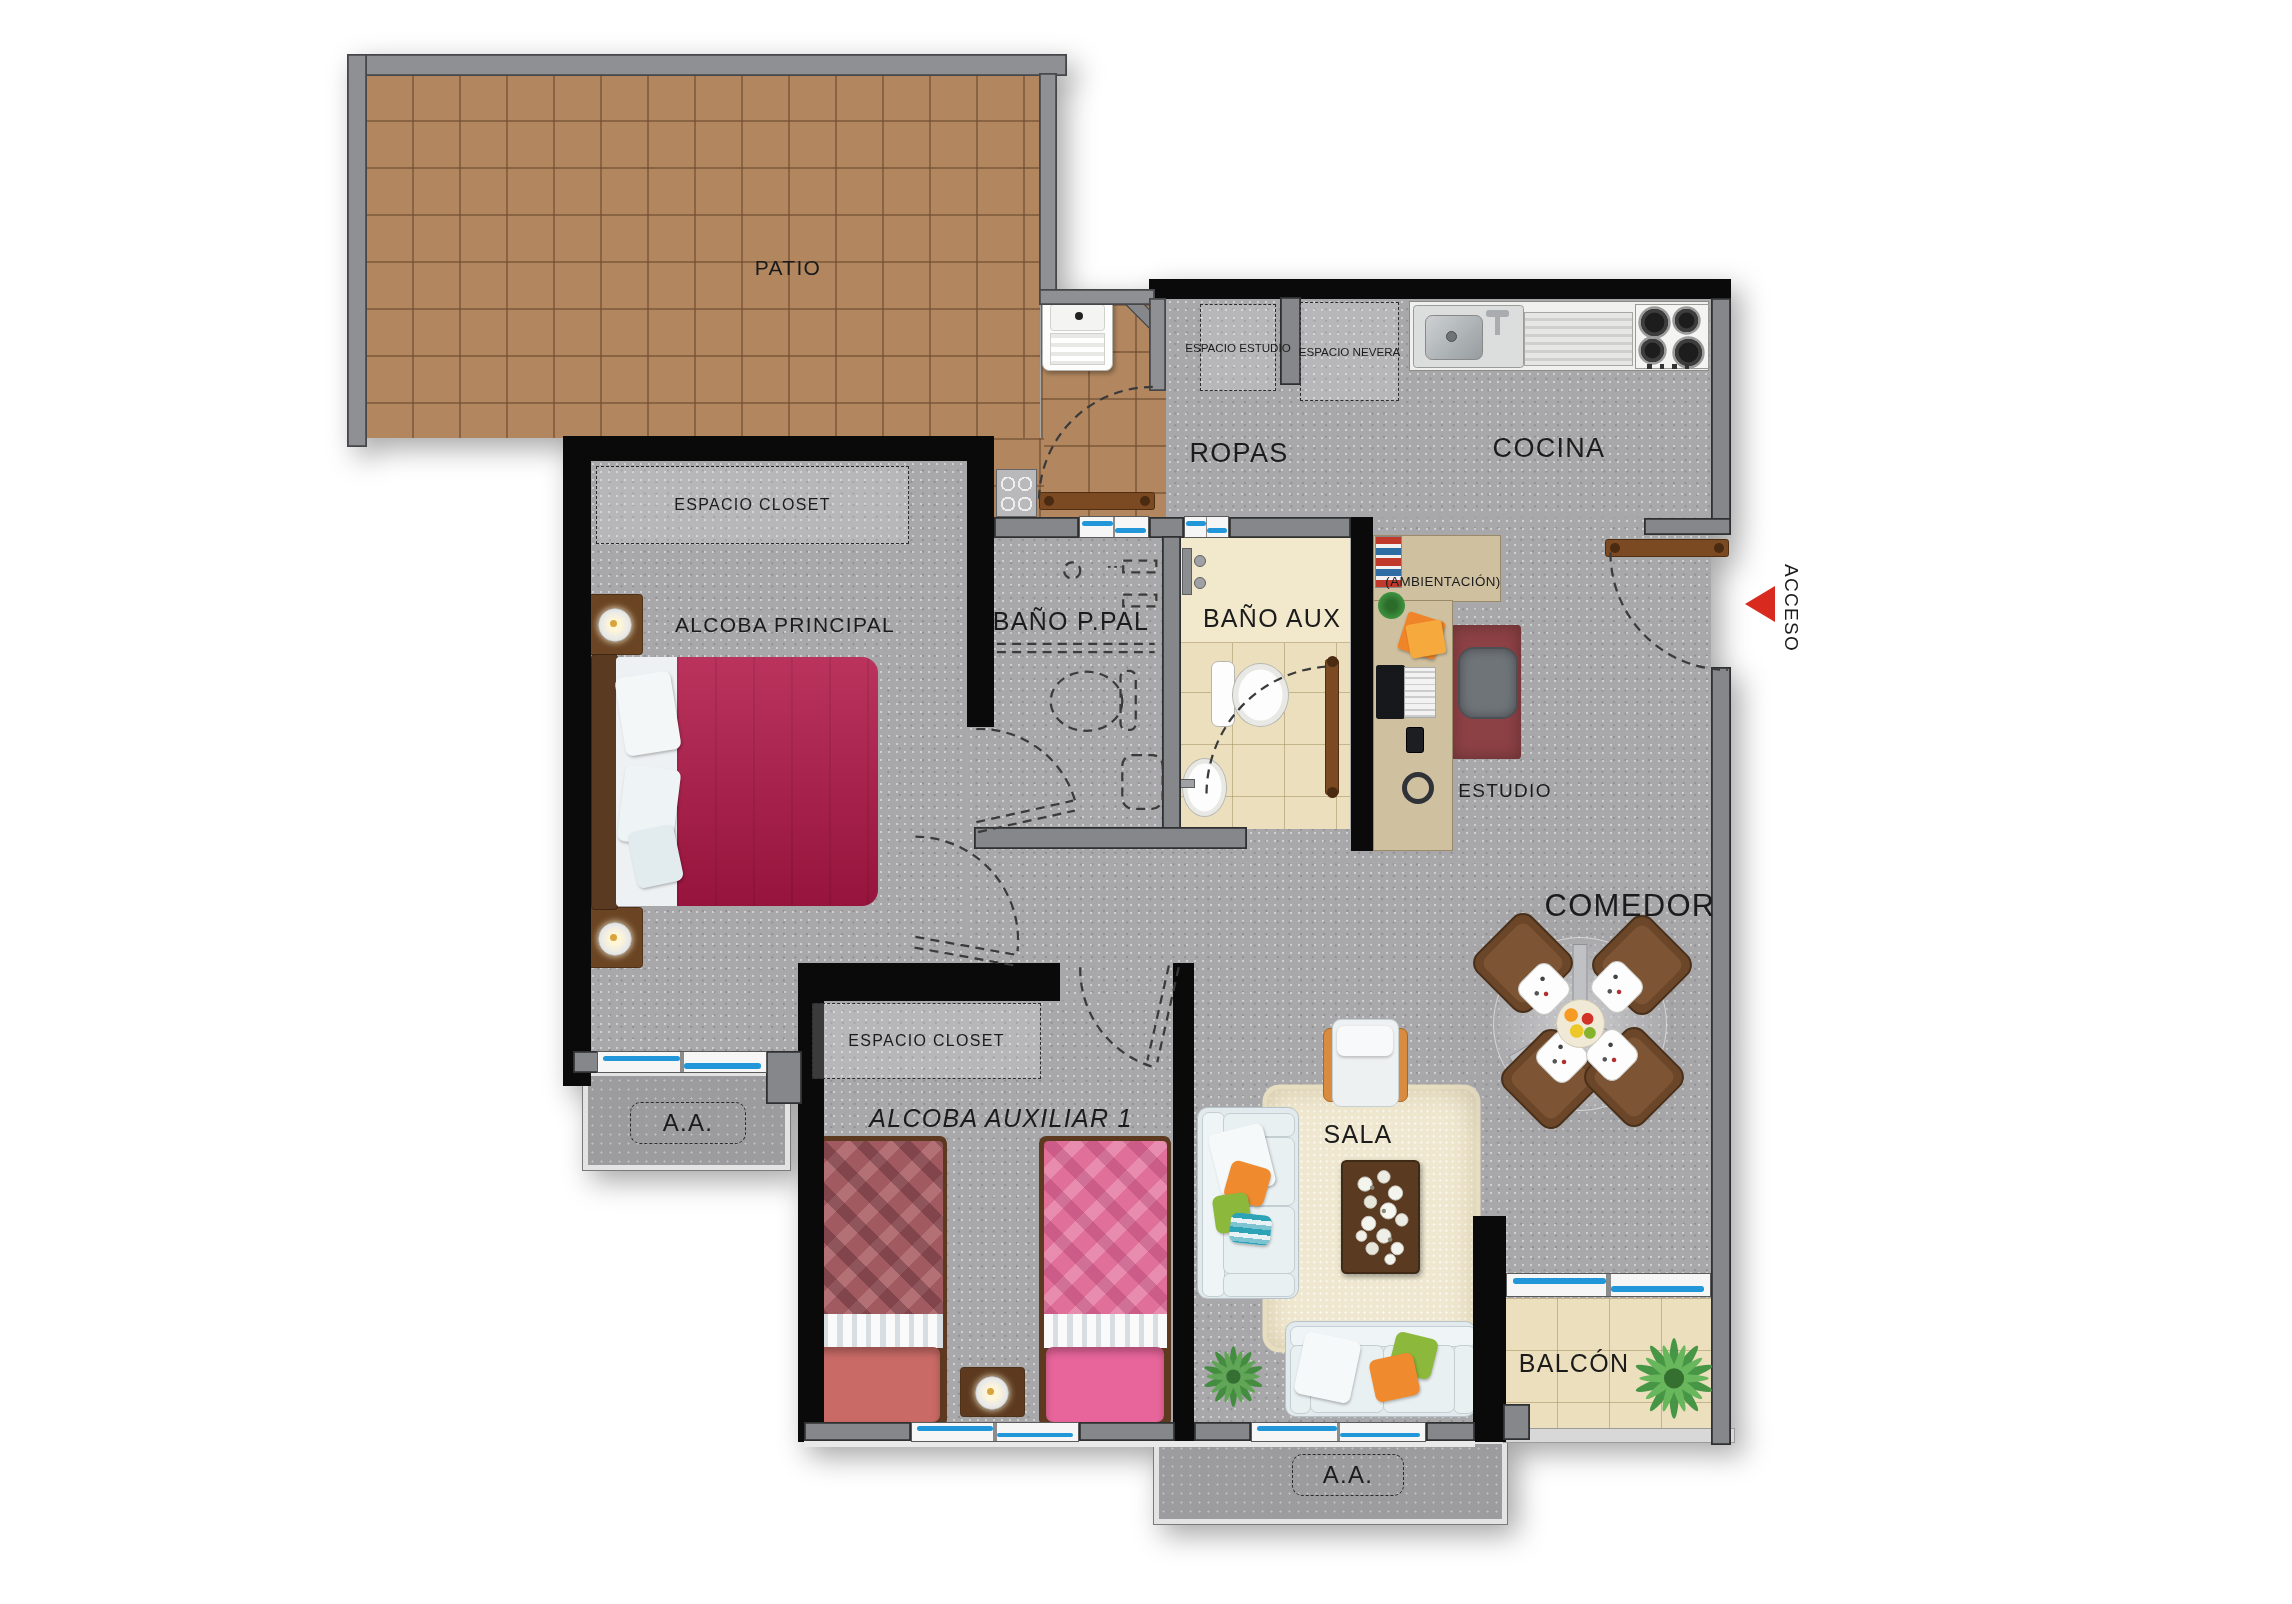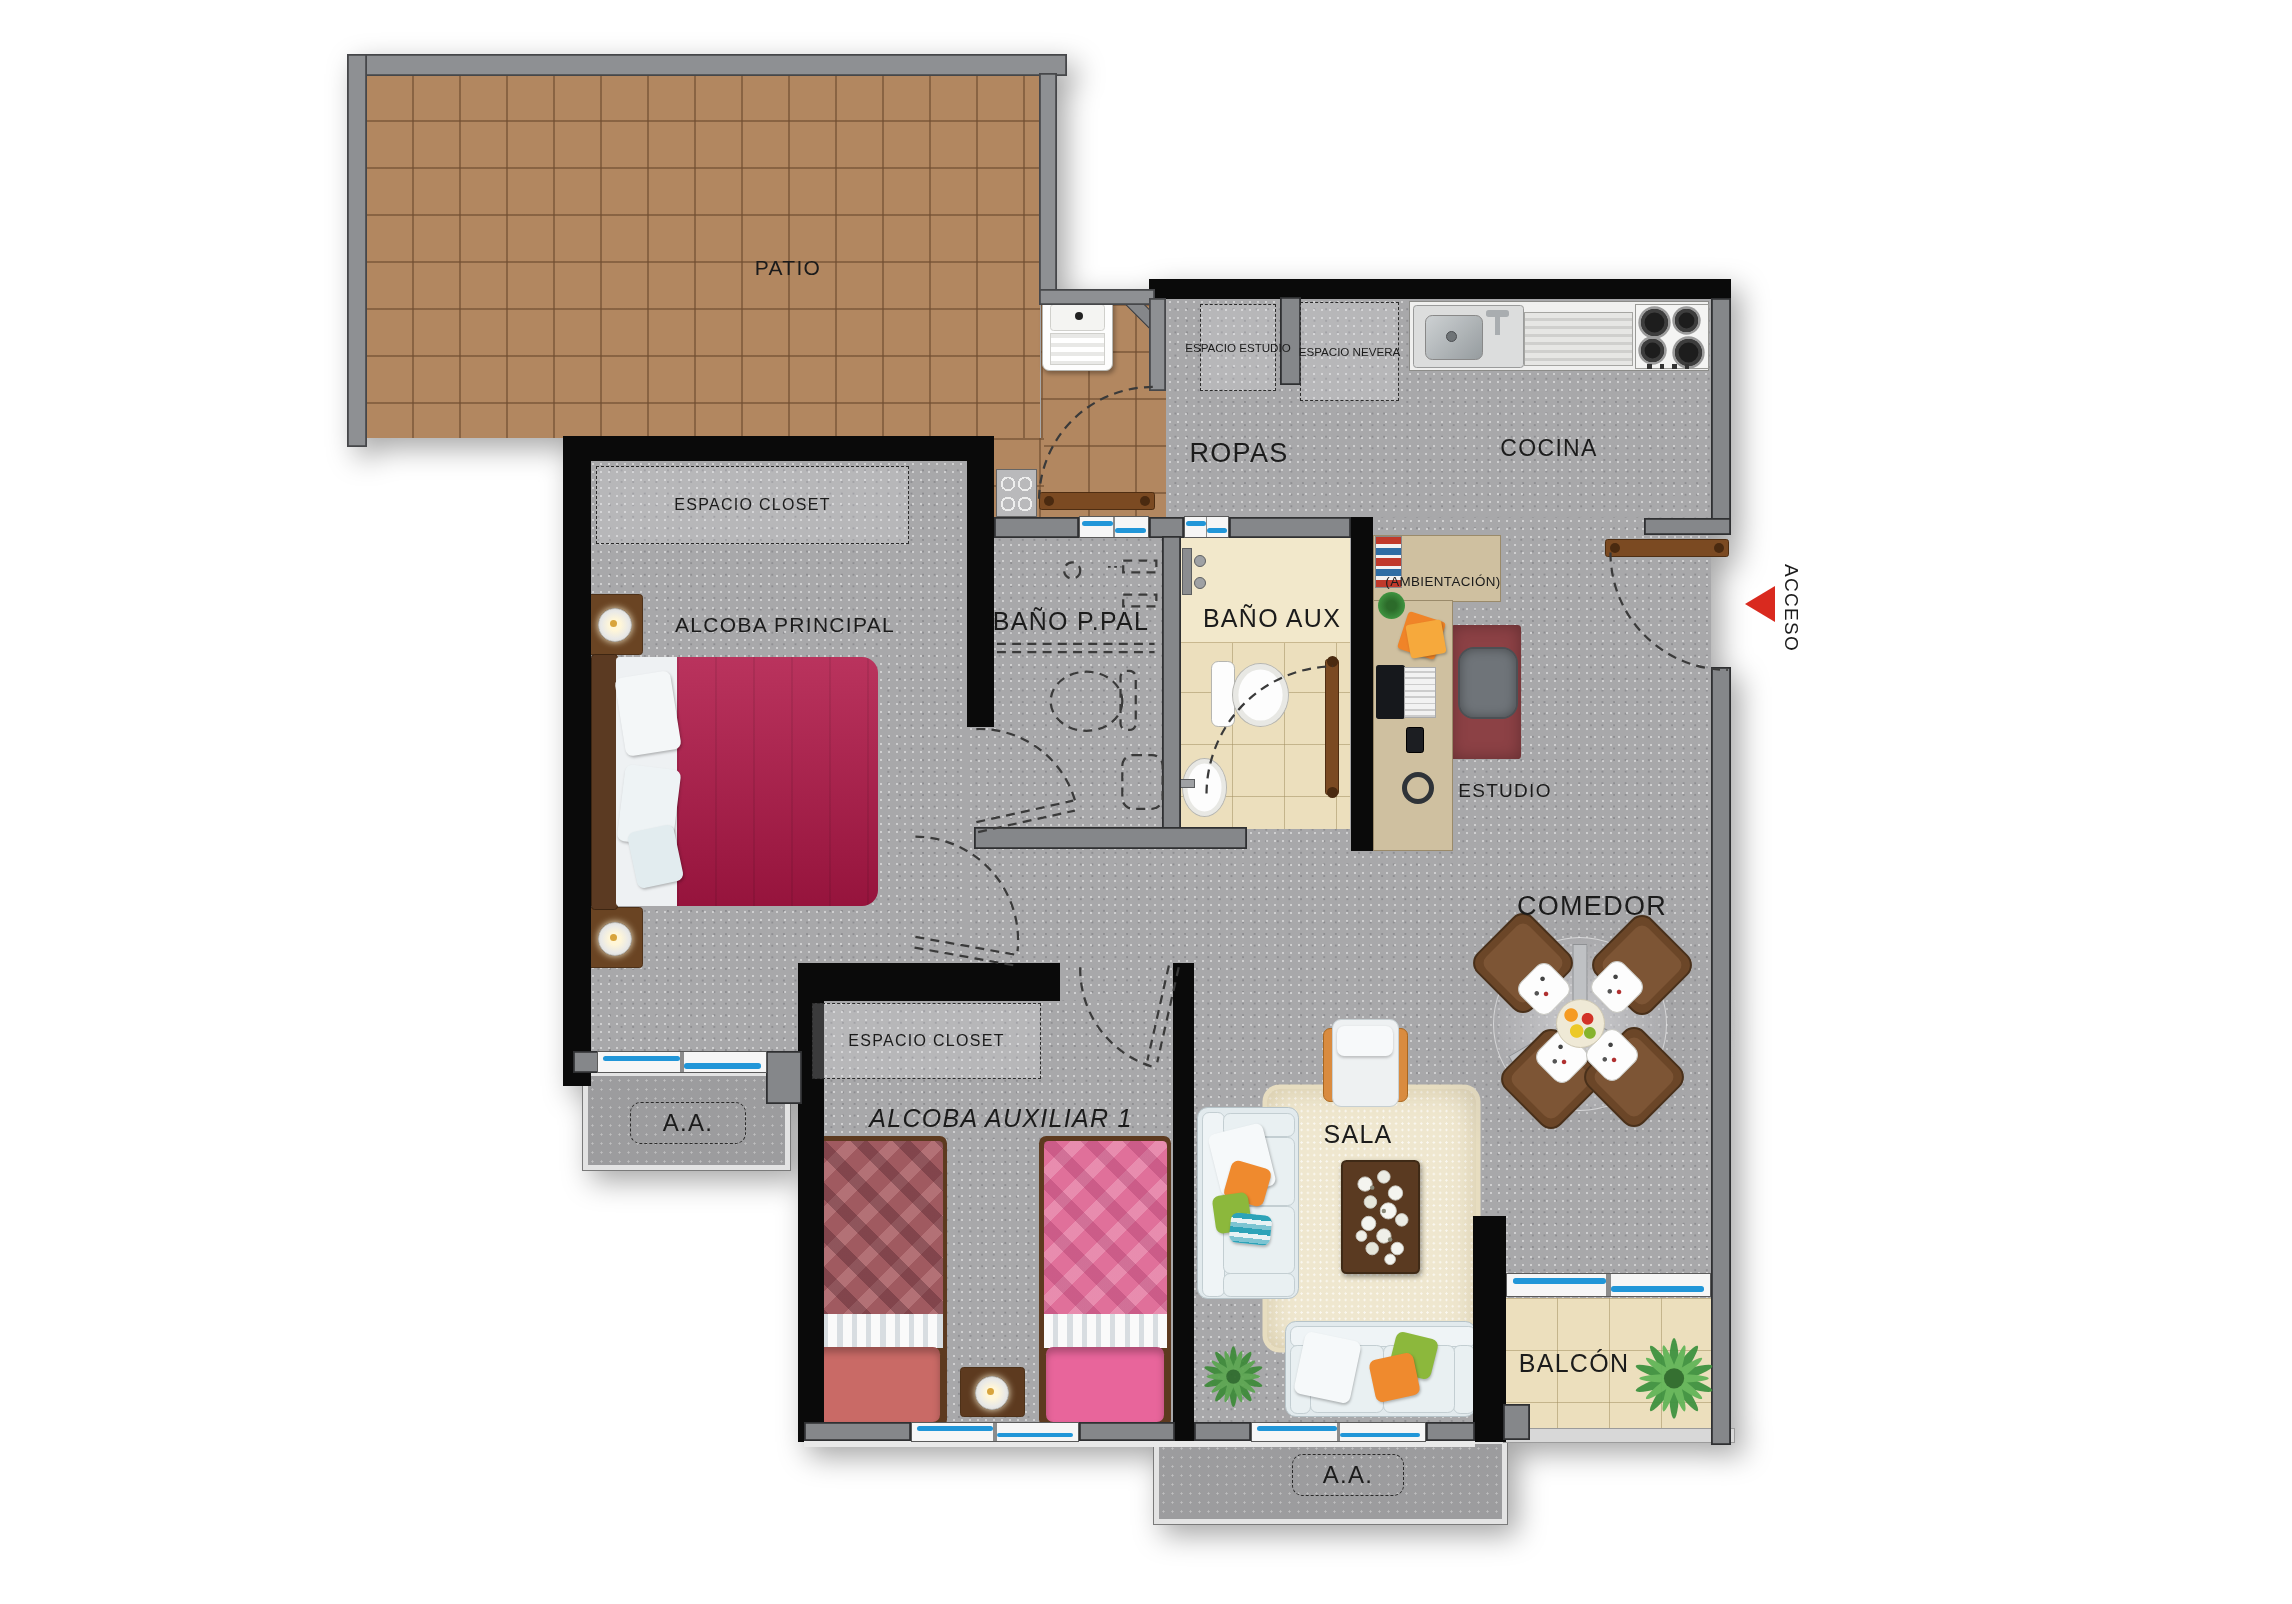--- a/index.html
+++ b/index.html
@@ -393,27 +393,27 @@
       <ellipse rx="4" ry="31" transform="rotate(54)" fill="#63b558"></ellipse>
           <ellipse rx="4" ry="31" transform="rotate(90)" fill="#63b558"></ellipse>
       <ellipse rx="4" ry="31" transform="rotate(126)" fill="#63b558"></ellipse>
           <ellipse rx="4" ry="31" transform="rotate(162)" fill="#63b558"></ellipse>
       <circle r="9" fill="#2c6b2a"></circle>
     </g>
   </svg>
 
   <span class="lbl" style="left:788px;top:268px;font-size:21px;">PATIO</span>
   <span class="lbl" style="left:1239px;top:453px;font-size:27px;">ROPAS</span>
-  <span class="lbl" style="left:1549px;top:448px;font-size:23px;">COCINA</span>
+  <span class="lbl" style="left:1549px;top:448px;font-size:27px;">COCINA</span>
   <span class="lbl" style="left:785px;top:625px;font-size:21px;">ALCOBA PRINCIPAL</span>
   <span class="lbl" style="left:1071px;top:621px;font-size:25px;">BAÑO P.PAL</span>
   <span class="lbl" style="left:1272px;top:618px;font-size:25px;">BAÑO AUX</span>
   <span class="lbl" style="left:1443px;top:581px;font-size:13.4px;letter-spacing:0.4px;">(AMBIENTACIÓN)</span>
   <span class="lbl" style="left:1505px;top:791px;font-size:19px;">ESTUDIO</span>
-  <span class="lbl" style="left:1592px;top:906px;font-size:27px;">COMEDOR</span>
+  <span class="lbl" style="left:1630px;top:906px;font-size:31px;">COMEDOR</span>
   <span class="lbl" style="left:1358px;top:1134px;font-size:25px;">SALA</span>
   <span class="lbl" style="left:1001px;top:1118px;font-size:25px;font-style:italic;">ALCOBA AUXILIAR 1</span>
   <span class="lbl" style="left:1574px;top:1363px;font-size:25px;">BALCÓN</span>
 
 </div>
 
   <div>
     <div class="abs" style="left:1745px;top:586px;width:0;height:0;border-top:18px solid transparent;border-bottom:18px solid transparent;border-right:30px solid #d92a1f;"></div>
     <span class="abs" style="left:1780px;top:564px;writing-mode:vertical-rl;font-size:19px;letter-spacing:1.3px;color:#1b1b1b;">ACCESO</span>
   </div>

